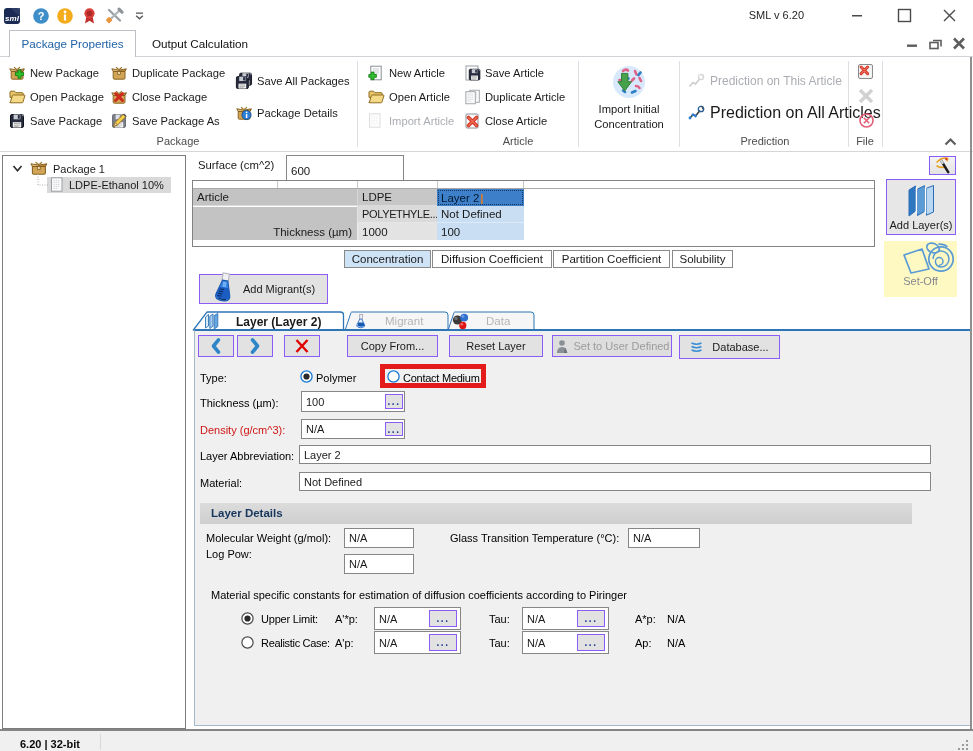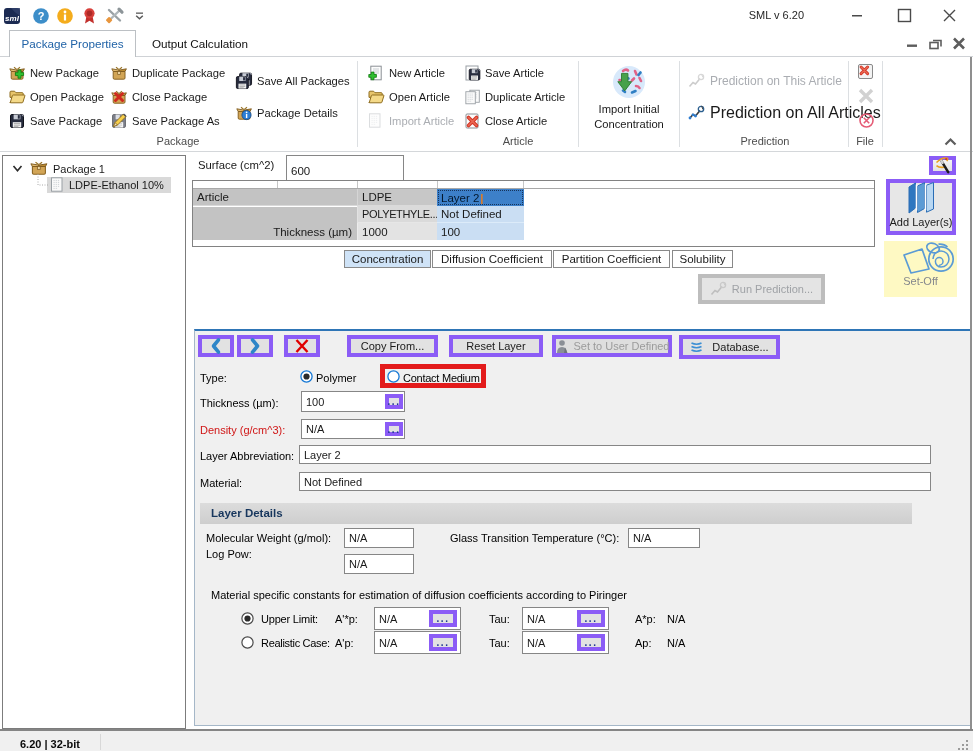--- a/index.html
+++ b/index.html
@@ -15,21 +15,21 @@
 .grplabel{position:absolute;top:78px;font-size:11px;color:#4c4c4c;text-align:center;}
 .gsep{position:absolute;top:4px;height:86px;width:1px;background:#dcdfe2;}
 .gray{color:#aaadb2;}
 #content{left:0;top:152px;width:973px;height:577px;background:#fff;}
 #tree{position:absolute;left:2px;top:3px;width:184px;height:574px;background:#fff;border:1px solid #7c7c7c;font-size:11px;}
 #rightpanel{position:absolute;left:189px;top:3px;width:782px;height:574px;background:#fff;}
 .input{position:absolute;background:#fff;border:1px solid #868686;font-size:11px;padding-left:4px;display:flex;align-items:center;white-space:nowrap;}
 #grid{position:absolute;left:3px;top:25px;width:683px;height:67px;background:#fff;border:1px solid #828282;}
 .cell{position:absolute;display:flex;align-items:center;padding-left:4px;font-size:11.5px;white-space:nowrap;}
 .ctab{position:absolute;top:95px;height:18px;border:1px solid #898989;background:#fff;display:flex;align-items:center;justify-content:center;font-size:11.5px;white-space:nowrap;}
-.btn{position:absolute;background:#e2e2e2;border:4px solid #8b5cf6;display:flex;align-items:center;justify-content:center;font-size:11px;white-space:nowrap;}
+.btn{position:absolute;background:#e2e2e2;border:1px solid #8b5cf6;display:flex;align-items:center;justify-content:center;font-size:11px;white-space:nowrap;}
 .flabel{position:absolute;font-size:11px;color:#000;white-space:nowrap;}
 .dots{font-weight:bold;color:#1f3a93;letter-spacing:1.5px;font-size:10px;}
 #statusbar{left:0;top:729px;width:973px;height:22px;background:#f0f0f0;border-top:2px solid #858585;}
 </style></head>
 <body>
 <svg width="0" height="0" style="position:absolute">
     <defs>
 <g id="i-box">
   <path d="M2.2 6.5 H14 V13 q0 1.2 -1.2 1.2 H3.4 q-1.2 0 -1.2 -1.2 Z" fill="#d2a556" stroke="#8a6524" stroke-width="1"></path>
   <path d="M2.2 6.5 L0.8 3.8 L7.6 5 L8 6.5 Z" fill="#e3bc72" stroke="#7e5a1e" stroke-width="0.9"></path>
@@ -366,39 +366,58 @@
       <div class="cell" style="left:164px;top:25px;width:81px;height:17px;background:#dadada;border-bottom:1px solid #e6e6e6;border-left:1px solid #e2e2e2;font-size:11px;letter-spacing:-0.35px">POLYETHYLE...</div>
       <div class="cell" style="left:164px;top:42px;width:81px;height:17px;background:#e3e3e3;border-left:1px solid #ececec">1000</div>
       <div class="cell" style="left:244px;top:8px;width:87px;height:17px;background:#3d80c9;outline:1.5px dotted #16335a;outline-offset:-2px;color:#03182e">Layer 2<span style="color:#e87c1e;font-weight:bold;margin-left:1px">|</span></div>
       <div class="cell" style="left:244px;top:25px;width:87px;height:17px;background:#cadef3;border-bottom:1px solid #dcebf9">Not Defined</div>
       <div class="cell" style="left:244px;top:42px;width:87px;height:17px;background:#cadef3">100</div>
     </div>
     <div class="ctab" style="left:155px;width:87px;background:#cfe3f7">Concentration</div>
     <div class="ctab" style="left:243px;width:120px">Diffusion Coefficient</div>
     <div class="ctab" style="left:364px;width:117px">Partition Coefficient</div>
     <div class="ctab" style="left:483px;width:61px">Solubility</div>
-    <div class="btn" style="left:509px;top:119px;width:127px;height:30px;background:#e4e4e4;border-color:#bdbdbd;color:#9fa2a6">
-      <svg width="17" height="16" style="margin-right:5px" opacity="0.5">
-          <use href="#i-wandg"></use>
-        </svg>Run Prediction...
+    <div class="btn" style="left:10px;top:119px;width:129px;height:30px">
+      <svg width="24" height="30" style="margin-right:7px;margin-top:-2px">
+          <use href="#i-flask"></use>
+        </svg>Add Migrant(s)
     </div>
     <div class="btn" style="left:740px;top:1px;width:27px;height:19px;background:linear-gradient(#f4f4f4,#e2e2e2)">
         <svg width="17" height="16">
           <use href="#i-magic"></use>
         </svg>
       </div>
     <div class="btn" style="left:697px;top:24px;width:70px;height:56px;flex-direction:column;justify-content:flex-end;padding-bottom:3px;background:#e7e7e7">
       <svg width="27" height="32" style="margin-bottom:2px" viewBox="0 0 27 32">
           <use href="#i-layers3"></use>
         </svg>Add Layer(s)
     </div>
     <div class="btn" style="left:695px;top:86px;width:73px;height:56px;background:#fef9c3;border:none;flex-direction:column;justify-content:flex-start;padding-bottom:5px;color:#84878c">
       <svg width="52" height="32" style="margin-bottom:2px;margin-left:14px" viewBox="0 0 52 32">
           <use href="#i-setoff"></use>
         </svg>Set-Off
+    </div>
+    <div class="abs" id="mtabstrip" style="left:0;top:156px;width:782px;height:20px">
+      <svg class="abs" style="left:0;top:0" width="782" height="20" viewBox="0 0 782 20">
+        <path d="M259 19.5 L265 1.5 Q265.3 1 266 1 L342 1 Q345 1 345 4 L345 19.5" fill="#f6f6f6" stroke="#2e75b6" stroke-width="1"></path>
+        <path d="M156 19.5 L162 1.5 Q162.3 1 163 1 L256 1 Q259 1 259 4 L259 19.5" fill="#f6f6f6" stroke="#2e75b6" stroke-width="1"></path>
+        <path d="M4 19.5 L17.5 1.6 Q17.9 1 18.6 1 L151.5 1 Q154.5 1 154.5 4 L154.5 19.5" fill="#fff" stroke="#2e75b6" stroke-width="1.3"></path>
+      </svg>
+      <svg class="abs" style="left:15px;top:2px" width="15" height="16">
+          <use href="#i-layerss"></use>
+        </svg>
+      <div class="abs" style="left:47px;top:4px;font-weight:bold;font-size:12px">Layer (Layer 2)</div>
+      <svg class="abs" style="left:166px;top:3px" width="12" height="14">
+          <use href="#i-flasks"></use>
+        </svg>
+      <div class="abs" style="left:196px;top:4px;color:#b4b4b4;font-size:11.5px">Migrant</div>
+      <svg class="abs" style="left:263px;top:2px" width="17" height="17">
+          <use href="#i-mol"></use>
+        </svg>
+      <div class="abs" style="left:297px;top:4px;color:#b4b4b4;font-size:11.5px">Data</div>
     </div>
     <div class="abs" id="mpage" style="left:5px;top:174px;width:777px;height:397px;background:#f0f0f0;border:1px solid #a5b7c8;border-top:2px solid #2e75b6">
       <div class="btn" style="left:3px;top:4px;width:36px;height:22px">
           <svg width="14" height="16" viewBox="0 0 14 16">
             <path d="M9.5 1.8 L4.5 8 L9.5 14.2" fill="none" stroke="#2e86c8" stroke-width="3.6" stroke-linecap="round" stroke-linejoin="round"></path>
           </svg>
         </div>
       <div class="btn" style="left:42px;top:4px;width:36px;height:22px">
           <svg width="14" height="16" viewBox="0 0 14 16">
             <path d="M4.5 1.8 L9.5 8 L4.5 14.2" fill="none" stroke="#2e86c8" stroke-width="3.6" stroke-linecap="round" stroke-linejoin="round"></path>

